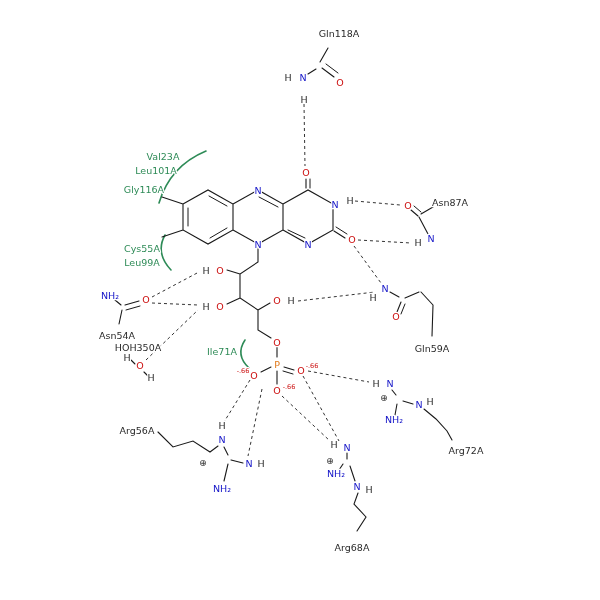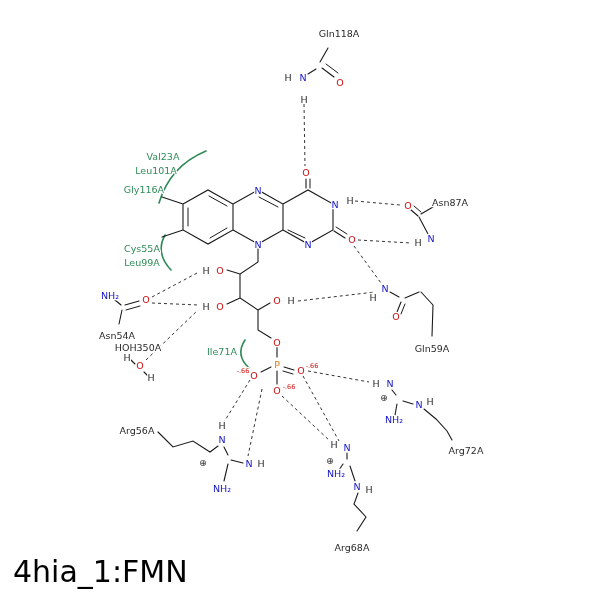--- a/index.html
+++ b/index.html
@@ -175,14 +175,13 @@
         <text x="369" y="493" fill="#2a2a2a" font-size="9.5" text-anchor="middle" class="lbl">H</text>
         <text x="376" y="387" fill="#2a2a2a" font-size="9.5" text-anchor="middle" class="lbl">H</text>
         <text x="390" y="387" fill="#1616c8" font-size="9.5" text-anchor="middle" class="lbl">N</text>
         <text x="384" y="401" fill="#444444" font-size="9.5" text-anchor="middle" class="lbl">⊕</text>
         <text x="394" y="423" fill="#1616c8" font-size="9.5" text-anchor="middle" class="lbl">NH₂</text>
         <text x="419" y="408" fill="#1616c8" font-size="9.5" text-anchor="middle" class="lbl">N</text>
         <text x="430" y="405" fill="#2a2a2a" font-size="9.5" text-anchor="middle" class="lbl">H</text>
       </g>
   </svg>
 
-  <div id="diagram-title">4hia_1:FMN</div>
 </div>
 
 </body></html>

